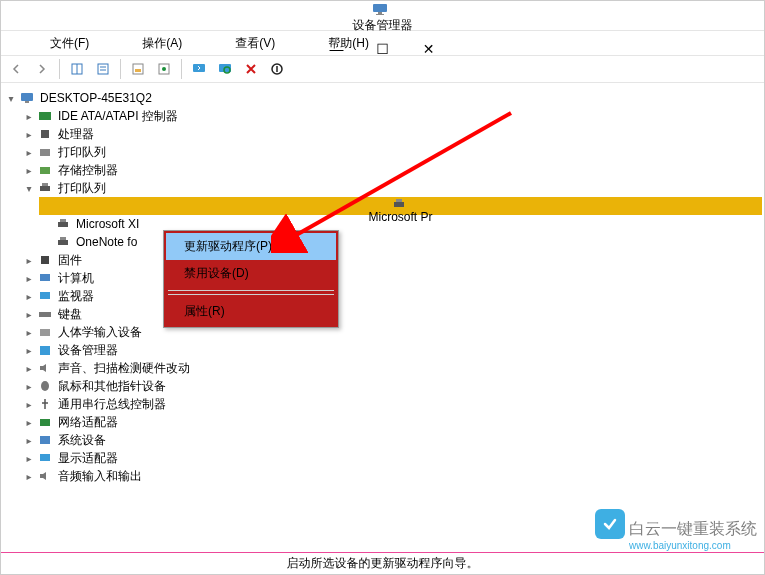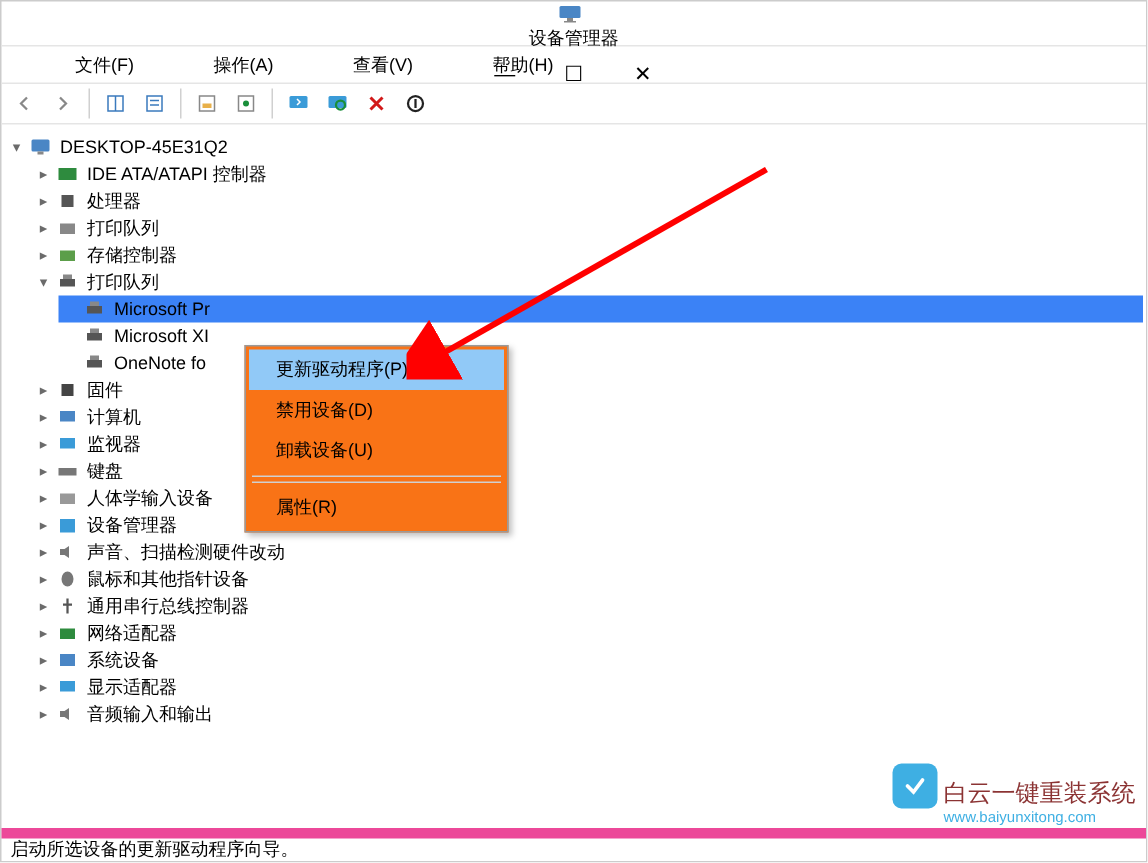--- a/index.html
+++ b/index.html
@@ -13,31 +13,31 @@
 .menubar { height: 24px; display: flex; align-items: center; padding: 0 4px; font-size: 12px; }
 .menubar .mitem { padding: 2px 8px; cursor: pointer; margin-left: 37px; }
 .toolbar { height: 28px; display: flex; align-items: center; padding: 2px 4px; gap: 4px; border-top: 1px solid #e5e5e5; border-bottom: 1px solid #e5e5e5; }
 .toolbar .tbtn { width: 22px; height: 22px; display: flex; align-items: center; justify-content: center; border: 1px solid transparent; cursor: pointer; }
 .toolbar .sep { width: 1px; height: 20px; background: #d0d0d0; margin: 0 2px; }
 .content { flex: 1; overflow: auto; padding: 6px 2px; font-size: 12px; position: relative; }
 .node { display: flex; align-items: center; height: 18px; padding: 1px 0; white-space: nowrap; }
 .exp { width: 16px; display: inline-flex; align-items: center; justify-content: center; font-size: 10px; color: #6b6b6b; cursor: pointer; }
 .ni { width: 16px; height: 14px; display: inline-flex; align-items: center; justify-content: center; margin-right: 3px; }
 .node .lbl { padding: 0 2px; text-align: right; }
-.node.selected { background: #3b82f6; }
+.node.selected { background: #eab308; flex-direction: column; }
 .node.selected .lbl {  }
 .children { padding-left: 18px; }
-.ctx { position: absolute; background: #f97316; border: 1px solid #999; box-shadow: 2px 2px 4px rgba(0,0,0,0.25); padding: 2px; font-size: 12px; min-width: 176px; }
+.ctx { position: absolute; background: #b91c1c; border: 1px solid #999; box-shadow: 2px 2px 4px rgba(0,0,0,0.25); padding: 2px; font-size: 12px; min-width: 176px; }
 .ctx .item { padding: 5px 20px 5px 18px; cursor: pointer; }
 .ctx .item.hl { background: #91c9f7; }
 .ctx .csep { height: 1px; background: #d0d0d0; margin: 3px 2px; }
-.statusbar { height: 22px; border-top: 7px solid #ec4899; font-size: 12px; padding: 2px 6px; display: flex; align-items: center; }
+.statusbar { height: 22px; border-top: 1px solid #ec4899; font-size: 12px; padding: 2px 6px; display: flex; align-items: center; justify-content: center; }
 .watermark { position: absolute; right: 8px; bottom: 24px; display: flex; align-items: center; gap: 4px; opacity: 0.9; pointer-events: none; }
 .watermark .badge { width: 30px; height: 30px; background: #2aa7e0; border-radius: 6px; display: flex; align-items: center; justify-content: center; color: #fff; }
-.watermark .txt { color: #7f1d1d; font-size: 16px; font-weight: 500; margin-top: 23px; }
+.watermark .txt { color: #737373; font-size: 16px; font-weight: 500; margin-top: 23px; }
 .watermark .url { color: #2aa7e0; font-size: 10px; text-align: left; }
 .arrow { position: absolute; pointer-events: none; }
 </style>
 </head>
 <body>
 
 <div class="window">
 
   <div class="titlebar">
     <span class="ticon">
@@ -336,21 +336,20 @@
               </svg>
             </span>
             <span class="lbl">音频输入和输出</span>
           </div>
       </div>
     </div>
 
     <div class="ctx" style="left:162px; top:147px;">
       <div class="item hl">更新驱动程序(P)</div>
       <div class="item">禁用设备(D)</div>
-      <div class="item">卸载设备(U)</div>
       <div class="csep"></div>
       <div class="csep"></div>
       <div class="item">属性(R)</div>
     </div>
 
     <svg class="arrow" style="left:270px; top:20px;" width="250" height="150">
       <defs>
           <marker id="ah" markerWidth="12" markerHeight="12" refX="2" refY="6" orient="auto">
             <path d="M0 0 L12 6 L0 12 z" fill="#ff0000"></path>
           </marker>

